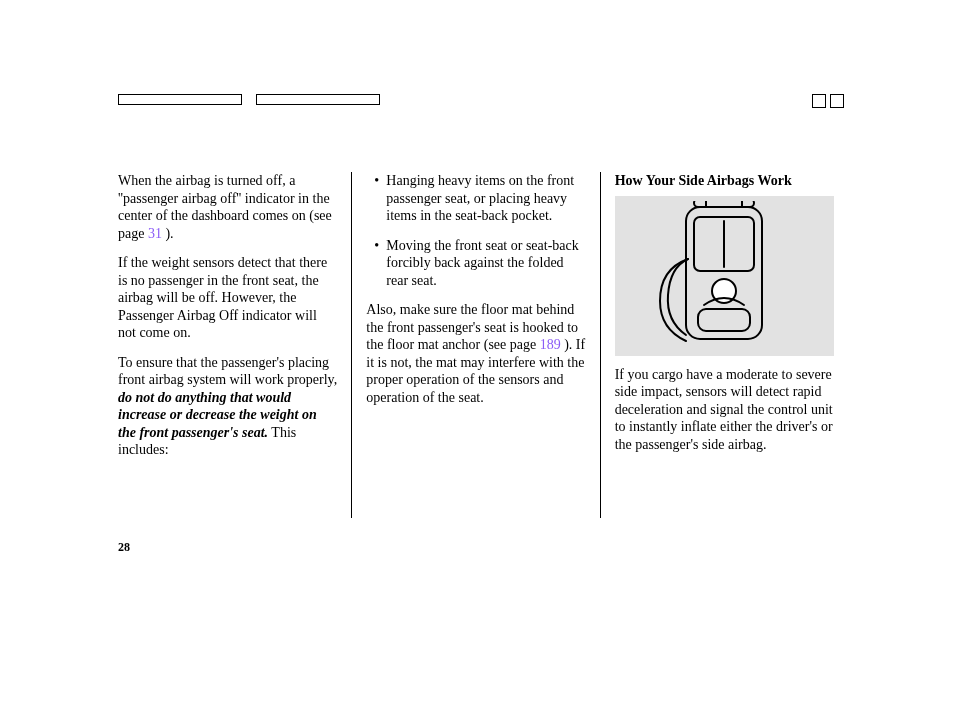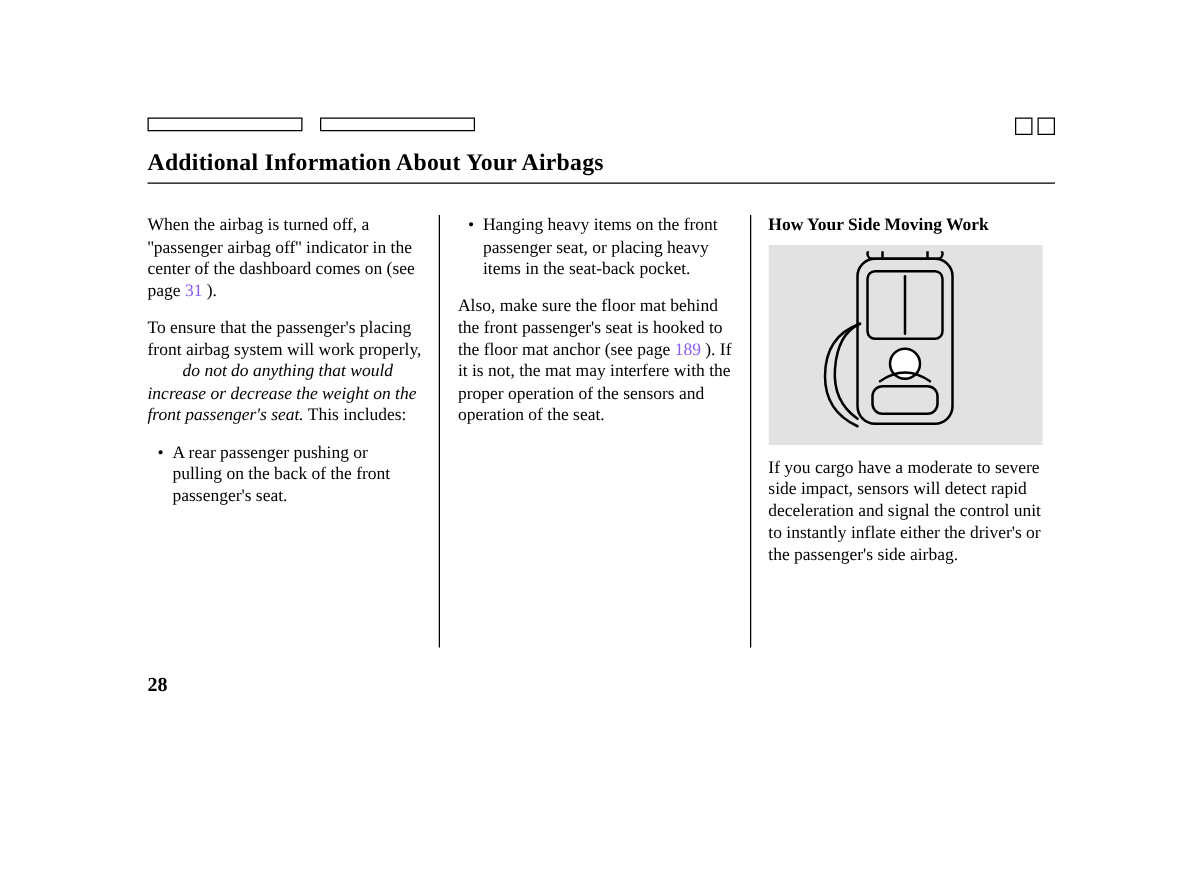--- a/index.html
+++ b/index.html
@@ -81,21 +81,21 @@
   .col1 { padding-right: 14px; }
   .col2 { padding: 0 14px; }
   .col3 { padding-left: 14px; }
   .divider {
     width: 0;
     border-left: 1px solid #000;
     height: 100%;
   }
   p { margin: 0 0 12px 0; }
   .link { color: #8b5cf6; }
-  .bold-ital { font-weight: normal; font-style: italic; margin-left: 28px; }
+  .bold-ital { font-weight: bold; font-style: italic; }
   ul.bullets {
     list-style: none;
     margin: 0 0 12px 0;
     padding: 0 0 0 10px;
   }
   ul.bullets > li {
     position: relative;
     padding-left: 10px;
     margin-bottom: 12px;
   }
@@ -122,74 +122,69 @@
     align-items: center;
     justify-content: center;
   }
   .illus svg { width: 140px; height: 150px; }
   
   .pageno {
     position: absolute;
     left: 118px;
     top: 540px;
     font-weight: bold;
-    font-size: 16px;
+    font-size: 12px;
   }
 </style>
 </head>
 <body>
 
 <div class="page">
 
   <div class="top-boxes">
     <div class="top-box tb-a"></div>
     <div class="top-box tb-b"></div>
     <div class="top-spacer"></div>
     <div class="tb-c"></div>
     <div class="tb-d"></div>
   </div>
 
-  <div class="heading-wrap">
-    <h1 class="heading">Additional Information About Your Airbags</h1>
-    <hr class="rule">
-  </div>
 
   <div class="cols">
 
     <div class="col col1">
       <p>
         <span>When the airbag is turned off, a ''passenger airbag off'' indicator in the center of the dashboard comes on (see page </span><span class="link">31</span><span> ).</span>
       </p>
 
+      <p>If the weight sensors detect that there is no passenger in the front seat, the airbag will be off. However, the Passenger Airbag Off indicator will not come on.</p>
 
       <p>
         <span>To ensure that the passenger's placing front airbag system will work properly, </span><span class="bold-ital">do not do anything that would increase or decrease the weight on the front passenger's seat.</span><span> This includes:</span>
       </p>
 
-      <ul class="bullets tight">
-        <li>A rear passenger pushing or pulling on the back of the front passenger's seat.</li>
-      </ul>
     </div>
 
     <div class="divider"></div>
 
     <div class="col col2">
       <ul class="bullets">
         <li>Hanging heavy items on the front passenger seat, or placing heavy items in the seat-back pocket.</li>
+        <li>Moving the front seat or seat-back forcibly back against the folded rear seat.</li>
       </ul>
 
       <p>
         <span>Also, make sure the floor mat behind the front passenger's seat is hooked to the floor mat anchor (see page </span><span class="link">189</span><span> ). If it is not, the mat may interfere with the proper operation of the sensors and operation of the seat.</span>
       </p>
     </div>
 
     <div class="divider"></div>
 
     <div class="col col3">
-      <p class="subhead">How Your Side Moving Work</p>
+      <p class="subhead">How Your Side Airbags Work</p>
 
       <div class="illus">
         <svg viewBox="0 0 140 150">
           <g fill="none" stroke="#000" stroke-width="2" stroke-linejoin="round" stroke-linecap="round">
 
             <rect x="32" y="6" width="76" height="132" rx="14" ry="14"></rect>
 
             <line x1="52" y1="6" x2="52" y2="-2"></line>
             <line x1="88" y1="6" x2="88" y2="-2"></line>
             <rect x="40" y="-2" width="60" height="8" rx="4"></rect>

